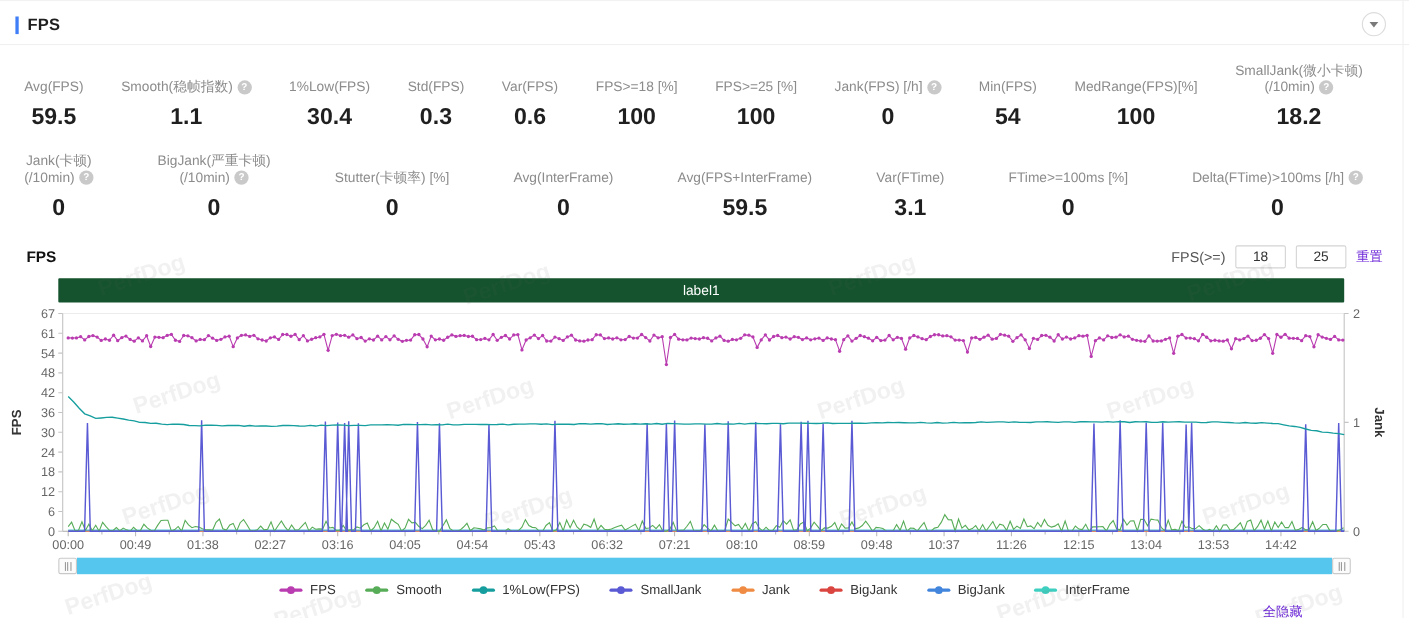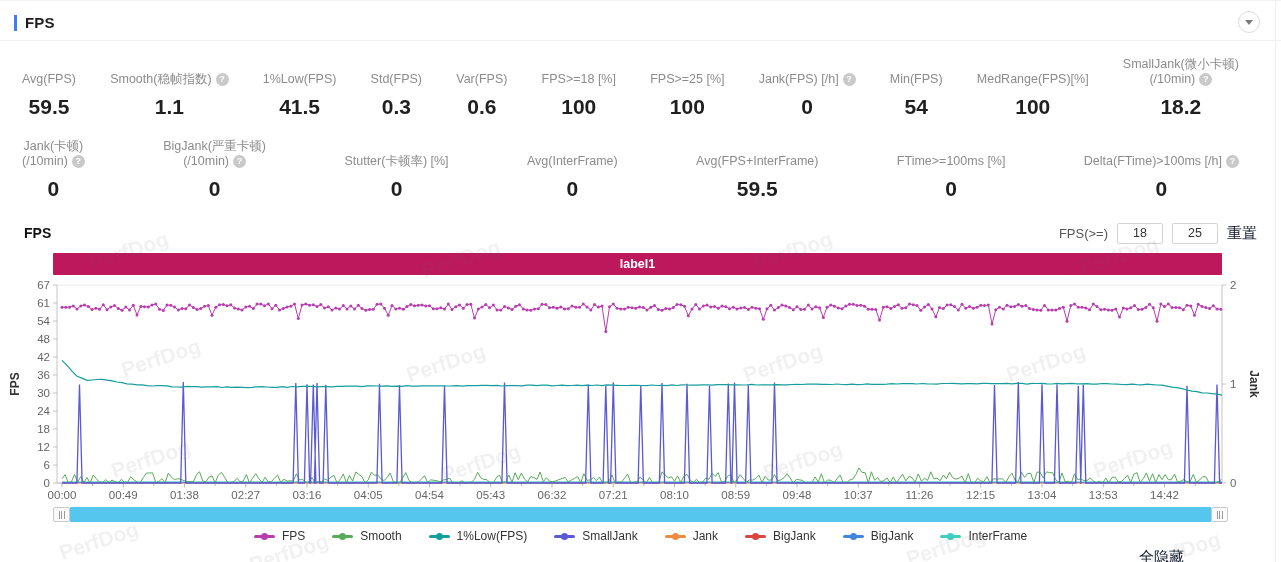--- a/index.html
+++ b/index.html
@@ -28,21 +28,21 @@
   .stat-label .lrow{display:flex;align-items:center;}
   .help{display:inline-block;width:13px;height:13px;border-radius:50%;background:#c9c9c9;color:#fff;
     font-size:9px;line-height:13px;text-align:center;margin-left:4px;font-weight:bold;cursor:pointer;}
   .stat-value{font-size:21px;font-weight:bold;color:#1f1f1f;margin-top:8px;}
   
   .chart-hdr{display:flex;align-items:center;margin:21px 24px 0 24px;height:22px;}
   .chart-title{font-weight:bold;font-size:14px;color:#111;}
   .chart-controls{margin-left:auto;display:flex;align-items:center;gap:9px;font-size:13px;color:#555;}
   .thr-input{width:46px;height:21px;border:1px solid #d4d4d4;border-radius:2px;text-align:center;
     font-size:12.5px;color:#333;font-family:"Liberation Sans",sans-serif;box-sizing:border-box;outline:none;}
-  .link{color:#0f172a;font-size:15px;cursor:pointer;text-decoration:none;}
+  .link{color:#6d28d9;font-size:12px;cursor:pointer;text-decoration:none;}
   
   .chart-banner{margin:9px 0 0 53px;width:1169px;height:22px;color:#fff;font-size:12.5px;
     display:flex;align-items:center;justify-content:center;border-radius:1px;}
   
   .chart-wrap{position:relative;margin-top:3px;}
   svg{display:block;}
   
   .scrollbar{margin:2px 0 0 53px;width:1175px;height:15px;display:flex;align-items:stretch;}
   .sb-handle{width:17px;background:#fbfbfb;border:1px solid #c9c9c9;border-radius:2px;box-sizing:border-box;
     display:flex;align-items:center;justify-content:center;gap:1.5px;cursor:ew-resize;}
@@ -90,21 +90,21 @@
         </span>
       </div>
       <div class="stat-value">1.1</div>
     </div>
     <div class="stat">
       <div class="stat-label">
         <span class="lrow">
           <span>1%Low(FPS)</span>
         </span>
       </div>
-      <div class="stat-value">41.5</div>
+      <div class="stat-value">30.4</div>
     </div>
     <div class="stat">
       <div class="stat-label">
         <span class="lrow">
           <span>Std(FPS)</span>
         </span>
       </div>
       <div class="stat-value">0.3</div>
     </div>
     <div class="stat">
@@ -210,20 +210,28 @@
       </div>
       <div class="stat-value">0</div>
     </div>
     <div class="stat">
       <div class="stat-label">
         <span class="lrow">
           <span>Avg(FPS+InterFrame)</span>
         </span>
       </div>
       <div class="stat-value">59.5</div>
+    </div>
+    <div class="stat">
+      <div class="stat-label">
+        <span class="lrow">
+          <span>Var(FTime)</span>
+        </span>
+      </div>
+      <div class="stat-value">3.1</div>
     </div>
     <div class="stat">
       <div class="stat-label">
         <span class="lrow">
           <span>FTime&gt;=100ms [%]</span>
         </span>
       </div>
       <div class="stat-value">0</div>
     </div>
     <div class="stat">
@@ -240,21 +248,21 @@
 <div class="chart-hdr">
   <span class="chart-title">FPS</span>
   <div class="chart-controls">
     <span>FPS(&gt;=)</span>
     <input class="thr-input" value="18" style="">
     <input class="thr-input" value="25" style="">
     <a class="link">重置</a>
   </div>
 </div>
 
-<div class="chart-banner" style="background: #be185d; font-weight: bold;">label1</div>
+<div class="chart-banner" style="background: #14532d;">label1</div>
 
 <div class="chart-wrap">
   <svg width="1281" height="227" viewBox="0 0 1281 227">
       <line x1="57" y1="7" x2="1222" y2="7" stroke="#ececec" stroke-width="1"></line>
       <line x1="57" y1="7" x2="57" y2="205" stroke="#c4c4c4" stroke-width="1"></line>
       <line x1="1222" y1="7" x2="1222" y2="205" stroke="#c4c4c4" stroke-width="1"></line>
       <line x1="57" y1="205" x2="1222" y2="205" stroke="#aaa" stroke-width="1"></line>
       <line x1="53" y1="7" x2="57" y2="7" stroke="#c4c4c4"></line>
       <text x="50" y="11" text-anchor="end" font-size="11.5" fill="#666">67</text>
       <line x1="53" y1="25" x2="57" y2="25" stroke="#c4c4c4"></line>

